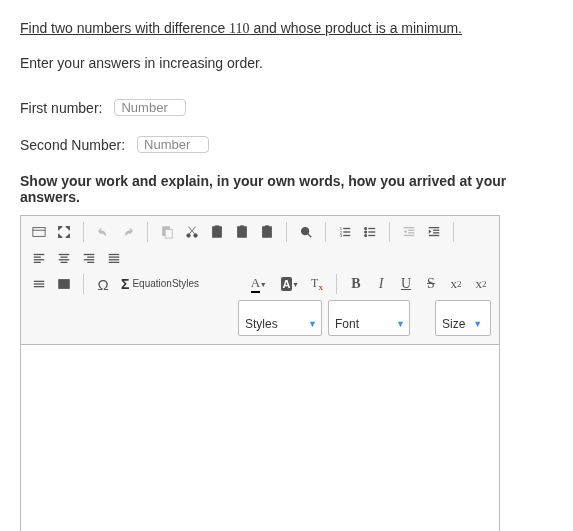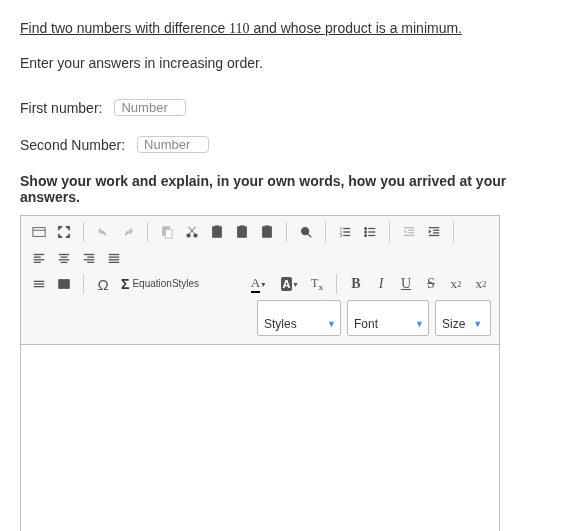--- a/index.html
+++ b/index.html
@@ -56,21 +56,21 @@
   .tb-btn.underline{ font-family:Georgia,serif; text-decoration:underline; font-size:14px;}
   .tb-btn.strike{ font-family:Georgia,serif; text-decoration:line-through; font-size:14px;}
   .tb-btn.sub, .tb-btn.sup{ font-family:Georgia,serif; font-size:13px;}
   .combo {
     height:22px; border:1px solid #bbb; background:#fff; display:flex; align-items:center;
     padding:12px 4px 0 6px; font-size:12px; color:#333; cursor:pointer; gap:8px; border-radius:2px;
   }
   .combo .arr{ color:#4a90d9; font-size:9px;}
   .combo.styles{ width:72px; justify-content:space-between;}
   .combo.font{ width:70px; justify-content:space-between;}
-  .combo.size{ width:44px; }
+  .combo.size{ width:44px; margin-left:19px;}
   .row3 { justify-content:flex-end; padding:2px 4px 4px 4px; gap:6px;}
   .edit-area {
     height: 190px;
     background:#fff;
   }
   .hl-num{ font-family: 'Times New Roman', serif;}
 </style>
 </head>
 <body>
 

